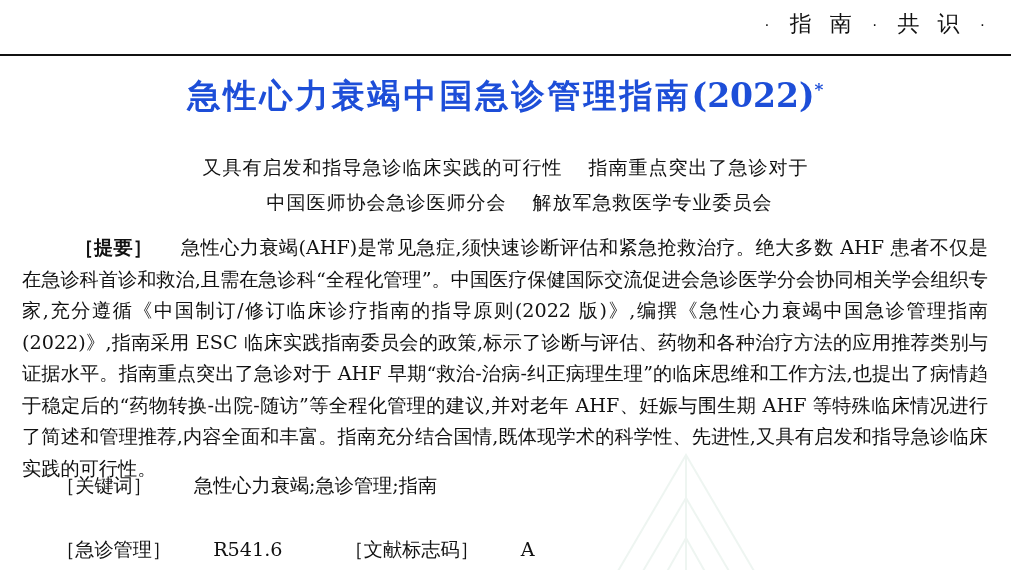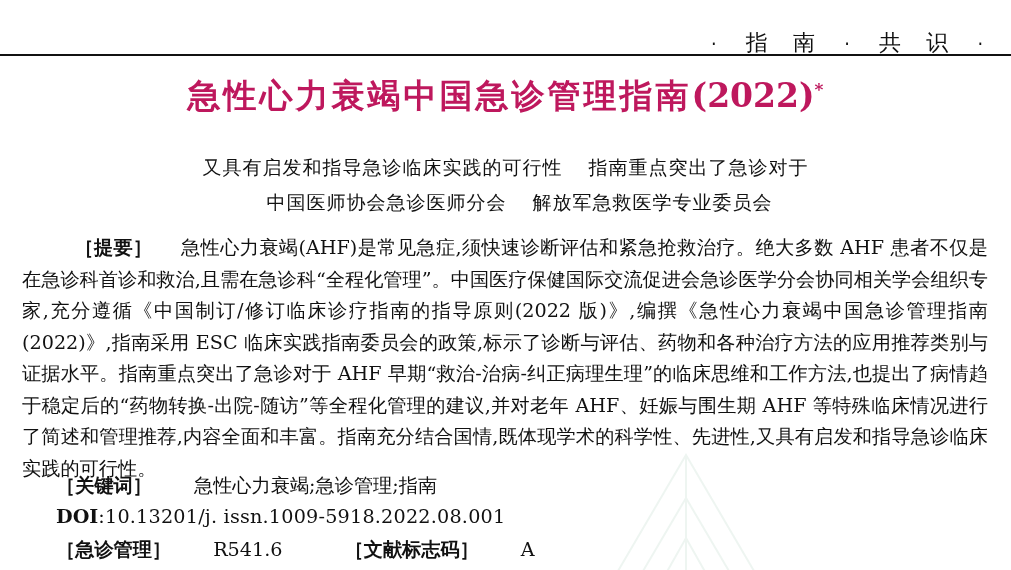--- a/index.html
+++ b/index.html
@@ -30,23 +30,23 @@
     right: 210px;
     bottom: -40px;
     width: 230px;
     height: 190px;
     opacity: 0.35;
     pointer-events: none;
   }
 
   .header-line {
     position: absolute;
-    top: 28px;
+    top: 9px;
     right: 18px;
-    font-family: Liberation Mono, monospace;
+    font-family: Liberation Sans, sans-serif;
     font-size: 22px;
     letter-spacing: 6px;
     color: #111;
     white-space: nowrap;
   }
   .header-line .dot {
     font-size: 16px;
     vertical-align: middle;
     padding: 0 2px;
   }
@@ -63,21 +63,21 @@
   .title {
     position: absolute;
     top: 74px;
     left: 0;
     right: 0;
     text-align: center;
     font-family: "DejaVu Serif", serif;
     font-size: 33px;
     font-weight: bold;
     letter-spacing: 3px;
-    color: #be185d;
+    color: #1d4ed8;
     white-space: nowrap;
   }
   .title .year {
     font-family: "DejaVu Serif", serif;
     letter-spacing: 0px;
   }
   .title .star {
     font-size: 17px;
     vertical-align: super;
     letter-spacing: 0;
@@ -121,21 +121,21 @@
   }
 
   .meta {
     position: absolute;
     left: 56px;
     font-family: "DejaVu Serif", serif;
     font-size: 19.2px;
     color: #111;
     white-space: nowrap;
   }
-  .meta .label { font-weight: bold; }
+  .meta .label { font-weight: normal; }
   .meta.kw { top: 473px; }
   .meta.doi { top: 505px; }
   .meta.cls { top: 537px; }
   .meta .sp { display: inline-block; width: 20px; }
   .meta .sp-wide { display: inline-block; width: 42px; }
   .mono {
     font-family: "DejaVu Serif", serif;
     letter-spacing: 0.2px;
   }
 </style>
@@ -176,21 +176,18 @@
   </div>
 
   <div class="abstract">
     <span class="indent"></span><span class="label">［提要］</span><span class="indent"></span><span>急性心力衰竭(AHF)是常见急症,须快速诊断评估和紧急抢救治疗。绝大多数 AHF 患者不仅是在急诊科首诊和救治,且需在急诊科“全程化管理”。中国医疗保健国际交流促进会急诊医学分会协同相关学会组织专家,充分遵循《中国制订/修订临床诊疗指南的指导原则(2022 版)》,编撰《急性心力衰竭中国急诊管理指南(2022)》,指南采用 ESC 临床实践指南委员会的政策,标示了诊断与评估、药物和各种治疗方法的应用推荐类别与证据水平。指南重点突出了急诊对于 AHF 早期“救治-治病-纠正病理生理”的临床思维和工作方法,也提出了病情趋于稳定后的“药物转换-出院-随访”等全程化管理的建议,并对老年 AHF、妊娠与围生期 AHF 等特殊临床情况进行了简述和管理推荐,内容全面和丰富。指南充分结合国情,既体现学术的科学性、先进性,又具有启发和指导急诊临床实践的可行性。</span>
   </div>
 
   <div class="meta kw">
     <span class="label">［关键词］</span><span class="sp-wide"></span><span>急性心力衰竭;急诊管理;指南</span>
   </div>
 
-  <div class="meta doi">
-    <span class="label">DOI</span><span class="mono">:10.13201/j. issn.1009-5918.2022.08.001</span>
-  </div>
 
   <div class="meta cls">
     <span class="label">［急诊管理］</span><span class="sp-wide"></span><span>R541.6</span><span class="sp-wide"></span><span class="sp"></span><span class="label">［文献标志码］</span><span class="sp-wide"></span><span>A</span>
   </div>
 
 </div>
 
 </body></html>

